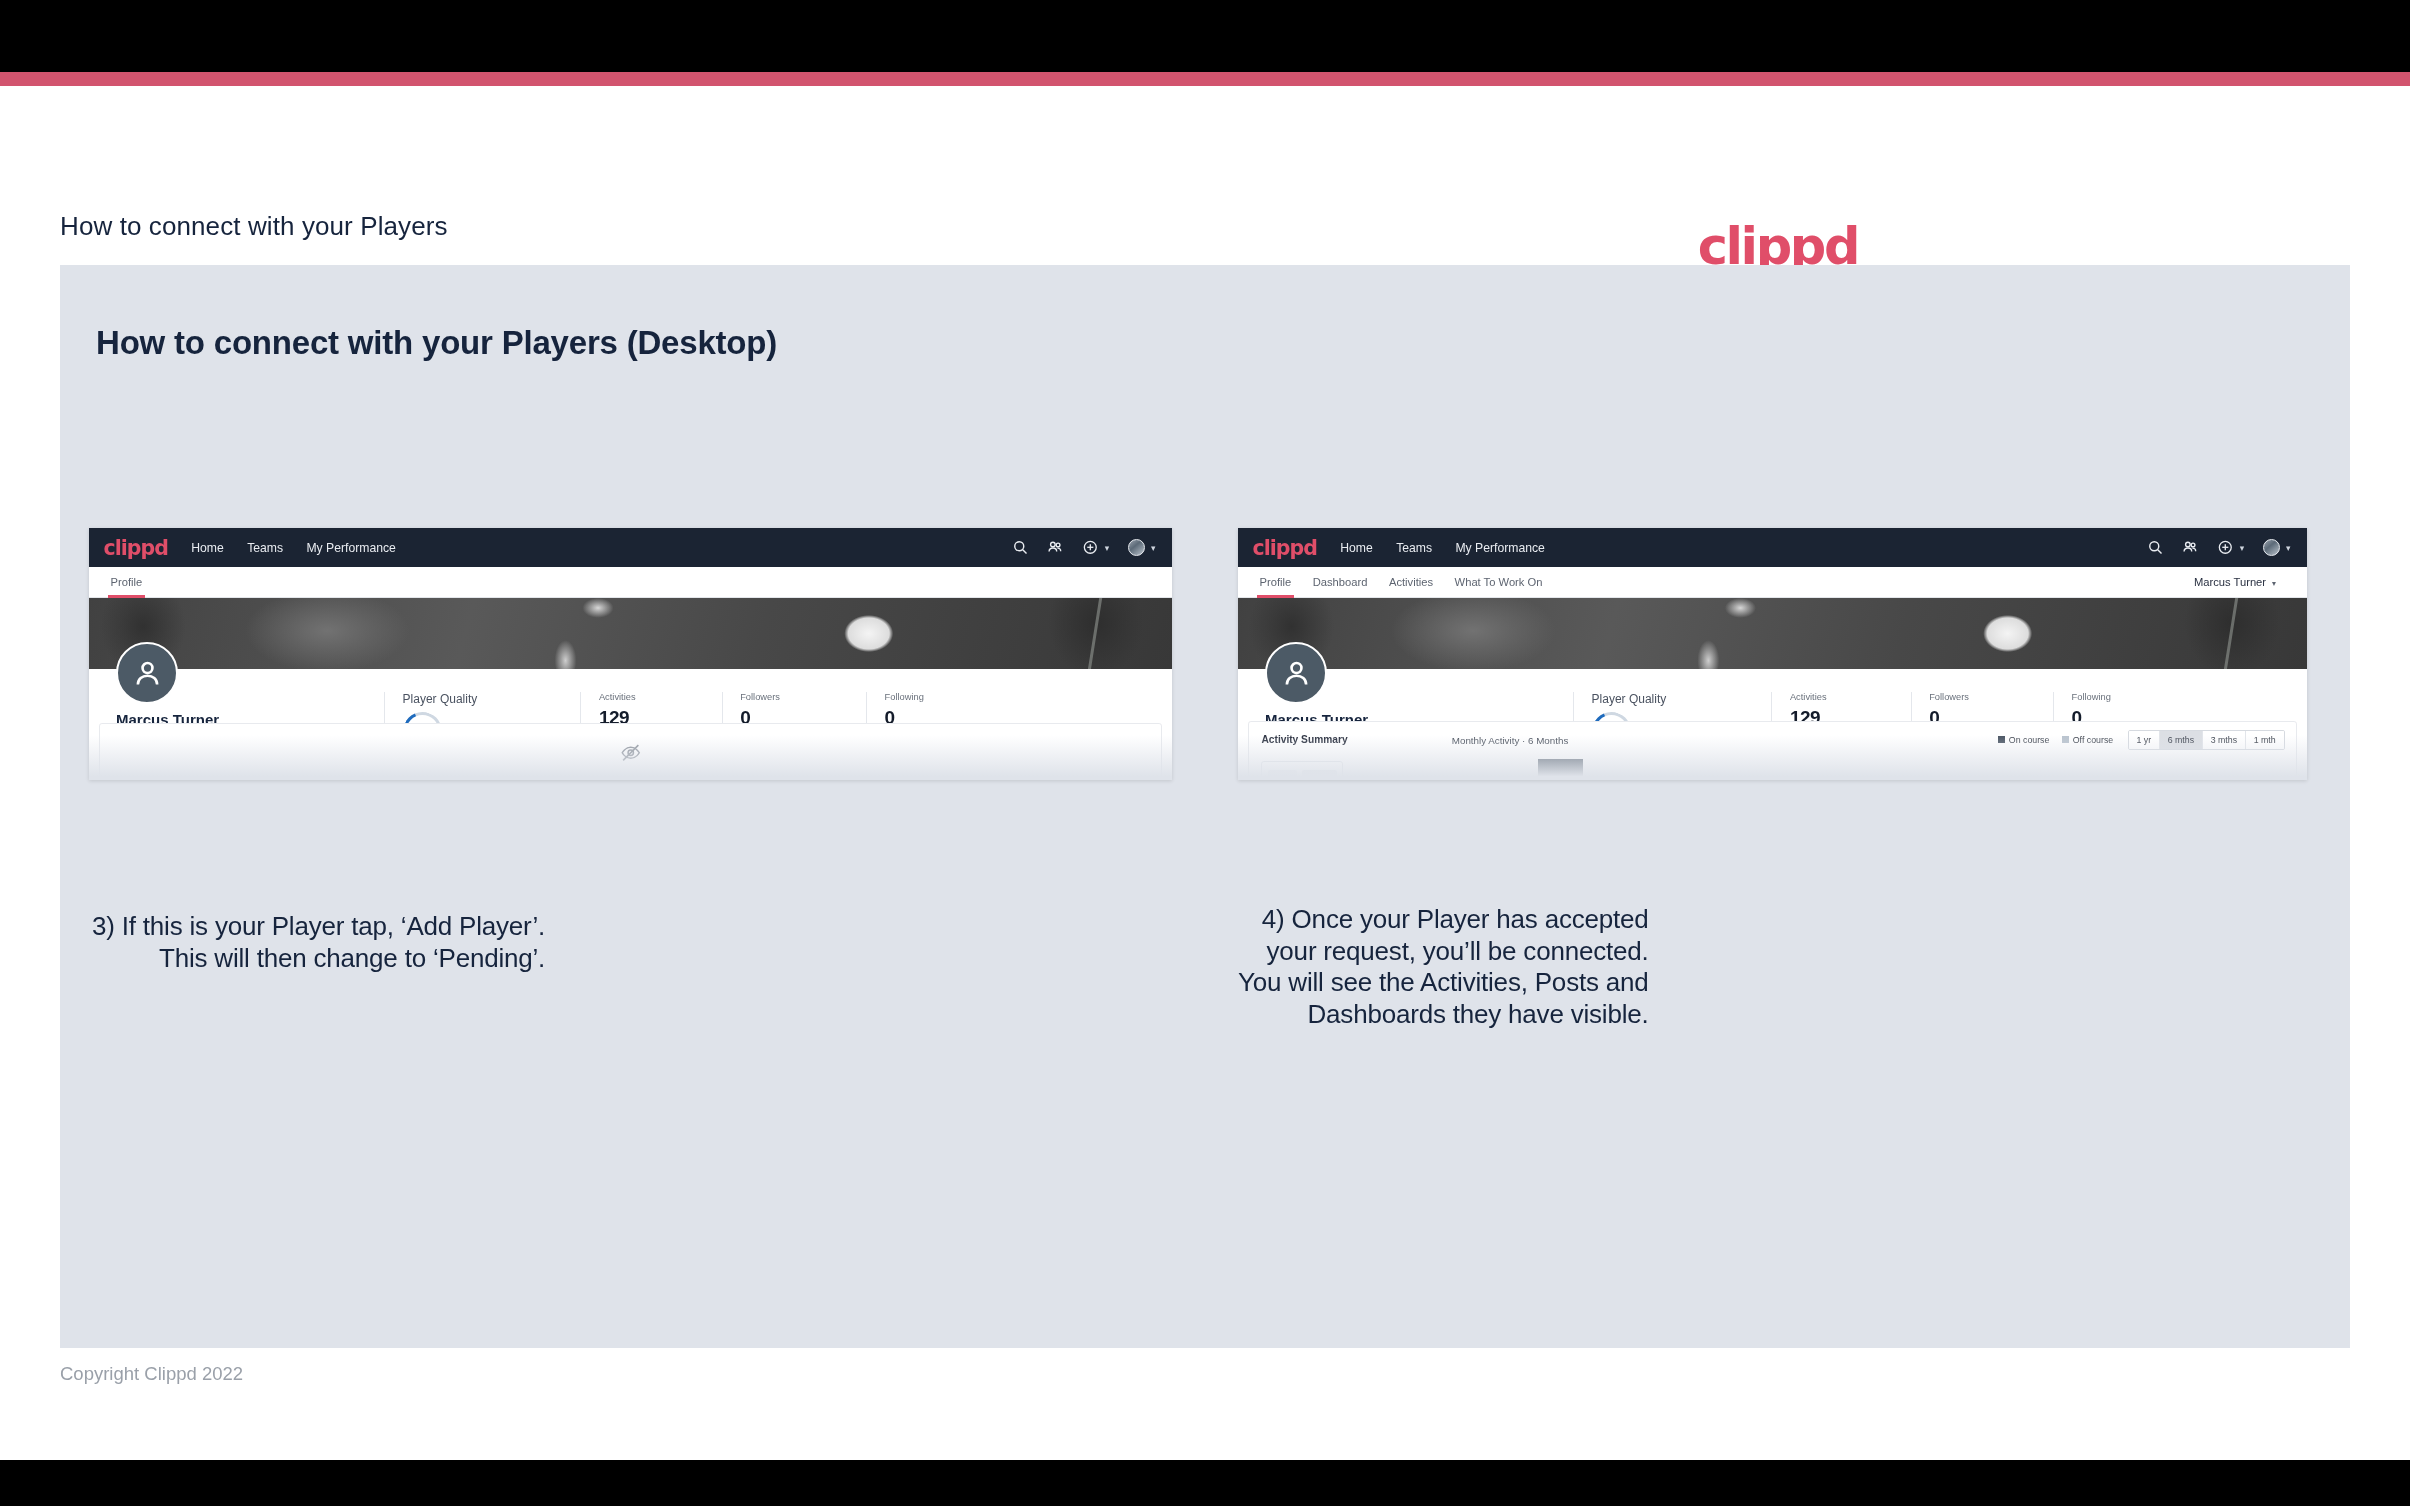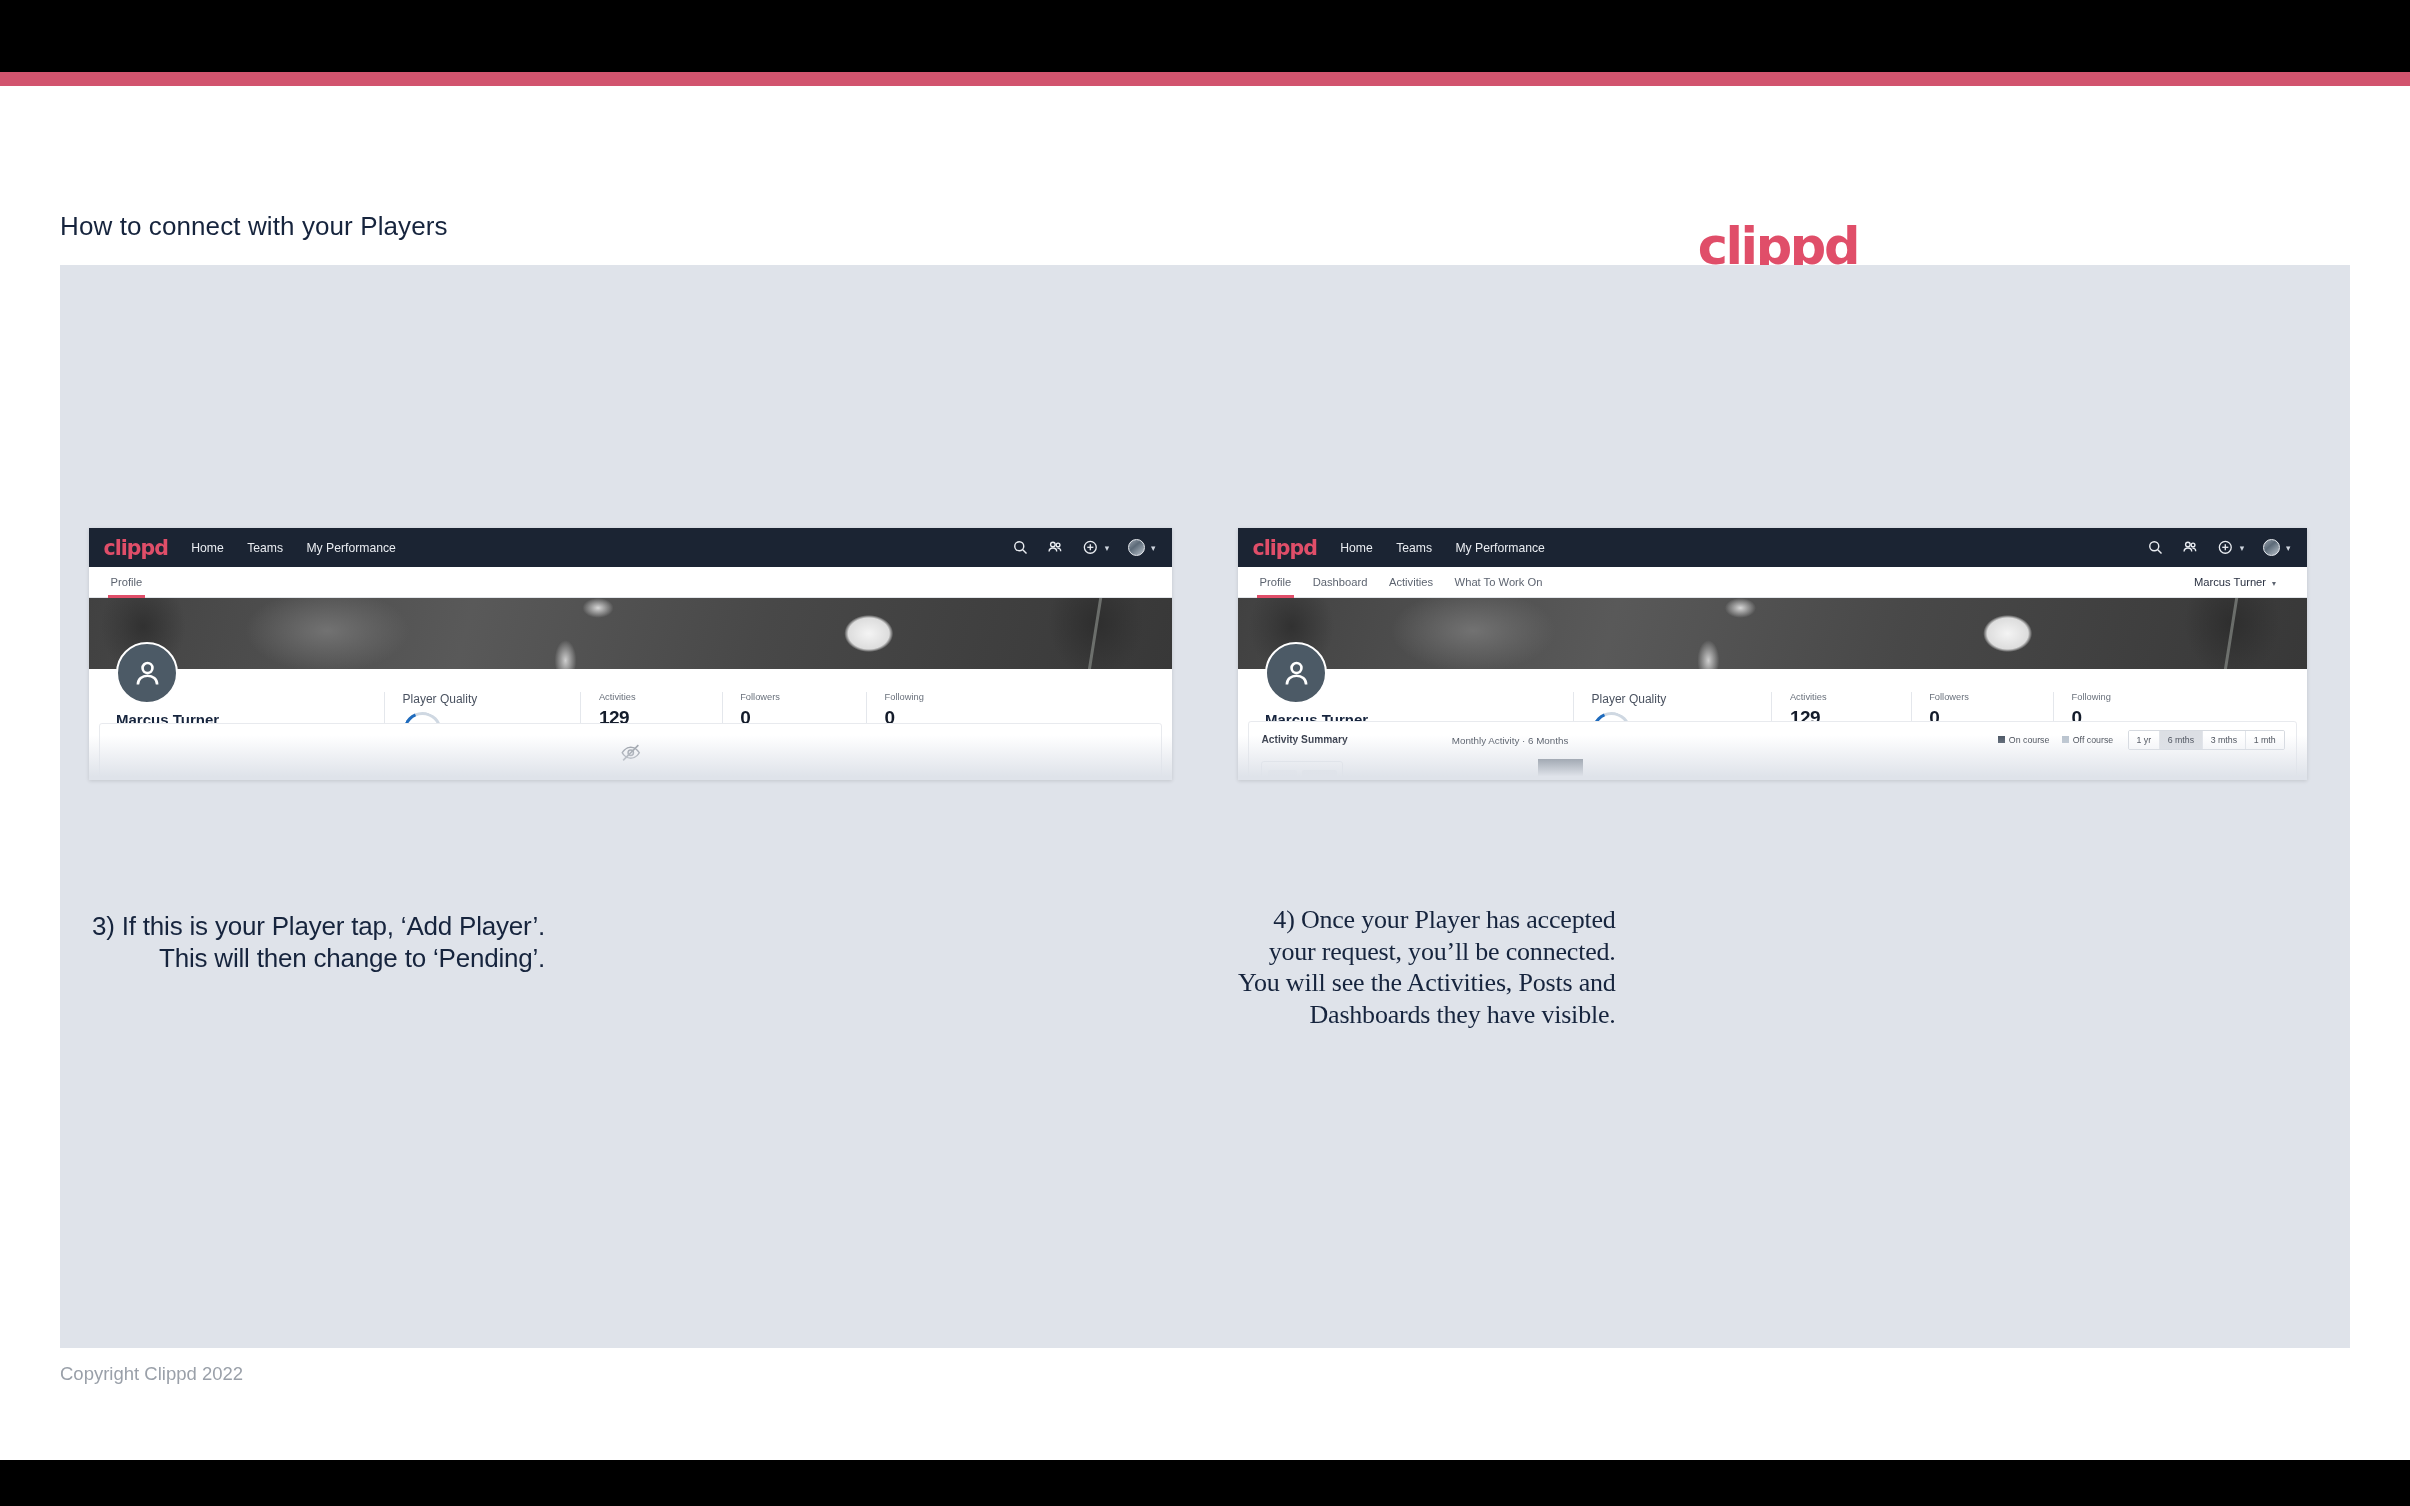--- a/index.html
+++ b/index.html
@@ -200,20 +200,21 @@
 
   <div class="header">
     <div class="header-title">How to connect with your Players</div>
     <div class="logo-wrap">
       <span class="logo-text">clippd</span>
     </div>
     <div class="header-rule"></div>
   </div>
 
   <div class="panel">
+    <div class="panel-h1">How to connect with your Players (Desktop)</div>
 
     <div class="shot shot-left">
 
       <div class="appnav">
         <span class="appnav-logo">clippd</span>
         <div class="appnav-links">
           <span class="appnav-link">Home</span>
           <span class="appnav-link">Teams</span>
           <span class="appnav-link">My Performance</span>
         </div>
@@ -447,21 +448,21 @@
         </div>
         <div class="axis-zero">0</div>
         <div class="bar-dark"></div>
       </div>
 
       <div class="shot-fade"></div>
     </div>
 
     <div class="caption cap-left" style="white-space:pre-line;">3) If this is your Player tap, ‘Add Player’.
 This will then change to ‘Pending’.</div>
-    <div class="caption cap-right" style="white-space:pre-line;font-family:Liberation Serif, serif;">4) Once your Player has accepted
+    <div class="caption cap-right" style="white-space:pre-line;">4) Once your Player has accepted
 your request, you’ll be connected.
 You will see the Activities, Posts and
 Dashboards they have visible.</div>
   </div>
 
   <div class="footer">Copyright Clippd 2022</div>
   <div class="bottombar"></div>
 </div>
 
 

